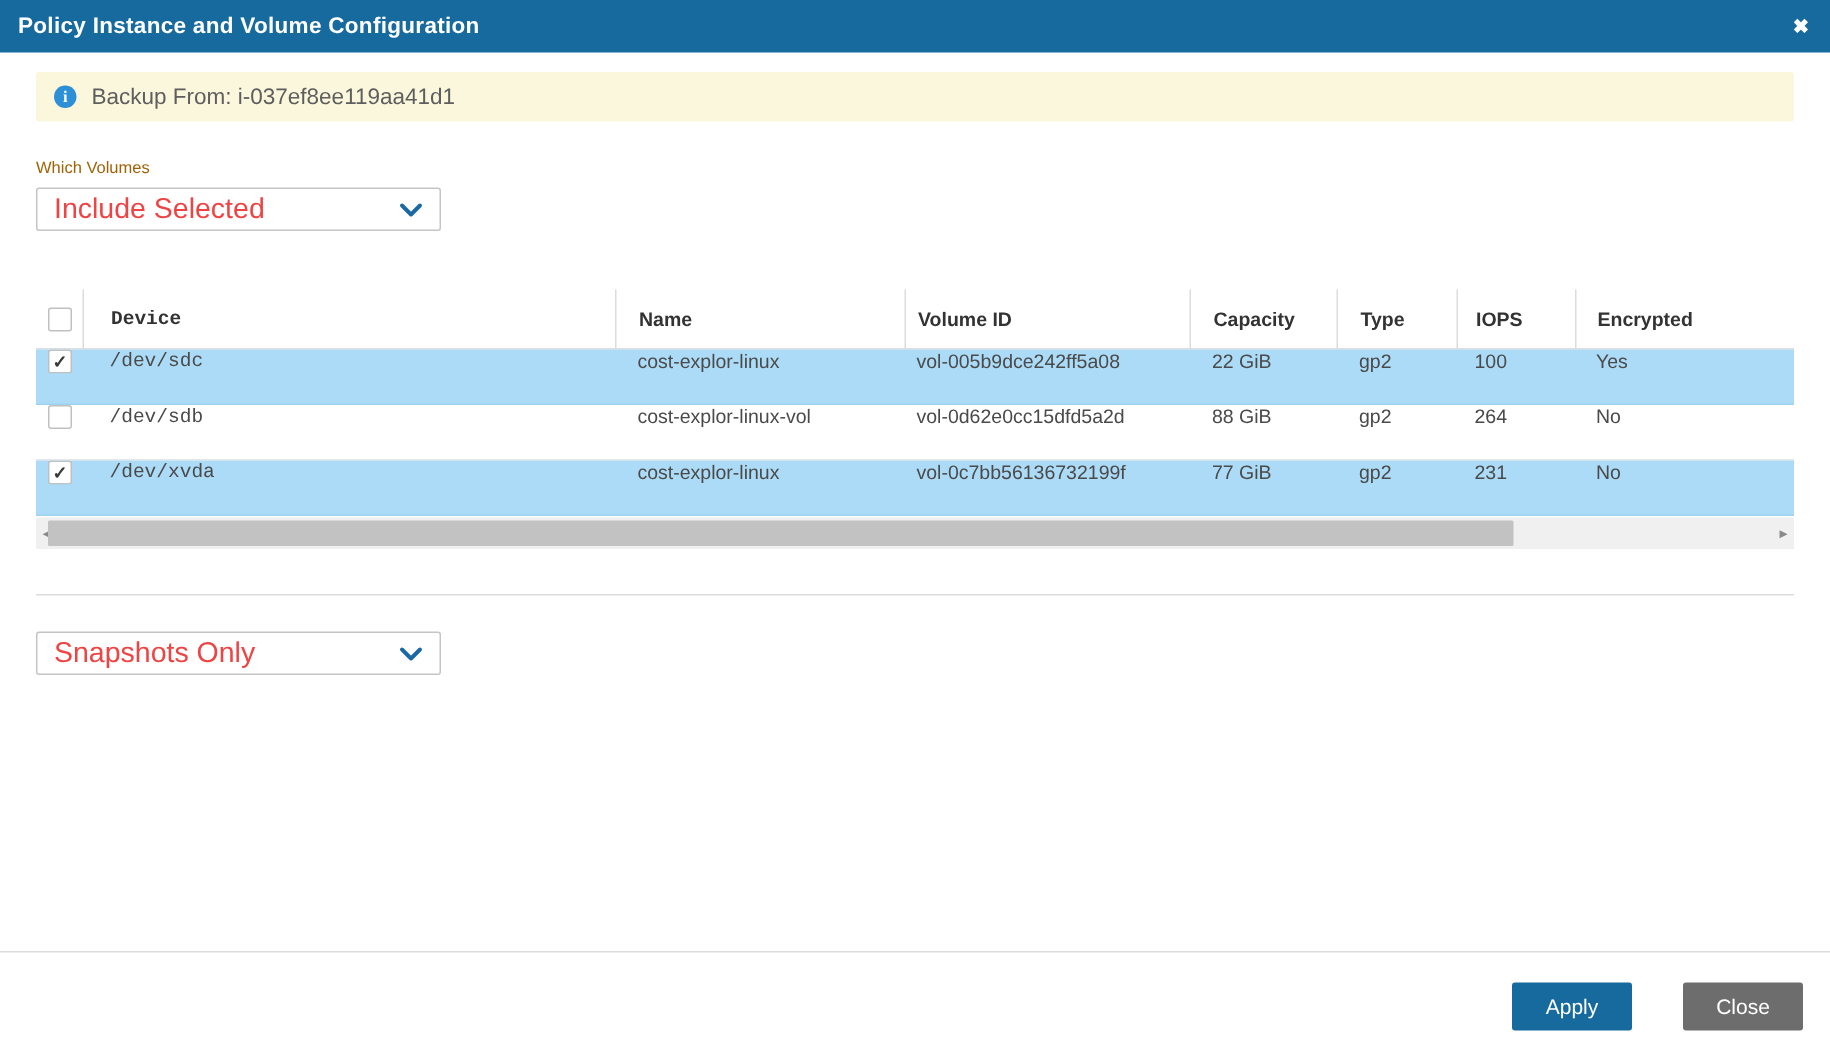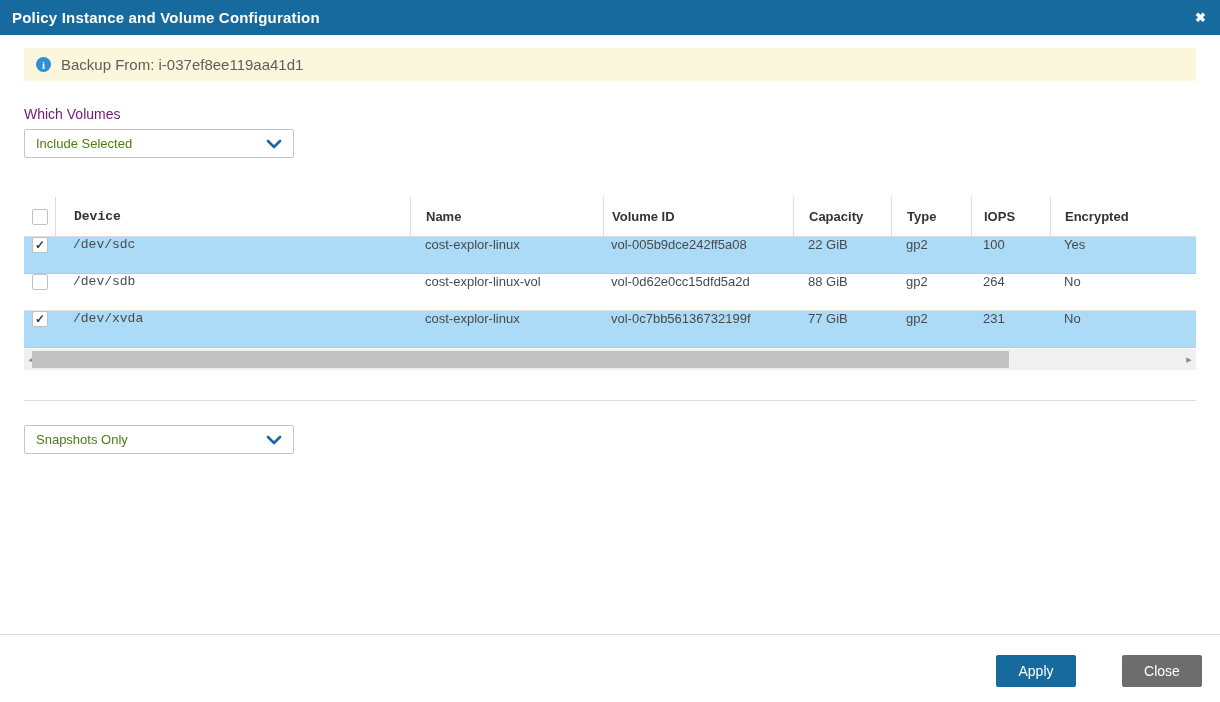--- a/index.html
+++ b/index.html
@@ -11,23 +11,23 @@
   .titlebar .title { font-size:15px; font-weight:600; letter-spacing:.2px; }
   .titlebar .close { color:#fff; font-size:13px; font-weight:bold; cursor:pointer; line-height:1; }
 
   
   .banner { margin:13px 24px 0 24px; height:33px; background:#fbf7dc; border-radius:2px; display:flex; align-items:center; padding:0 12px; gap:10px; }
   .info-icon { width:15px; height:15px; min-width:15px; background:#2d8fd5; border-radius:50%; color:#fff; font-size:11px; font-weight:bold; font-family:"Liberation Serif", serif; display:flex; align-items:center; justify-content:center; }
   .banner .banner-text { font-size:15px; color:#5e5e5e; }
 
   
   .field { margin-left:24px; }
-  .field-label { font-size:14px; color:#701a75; margin-bottom:7px; }
+  .field-label { font-size:11px; color:#a16207; margin-bottom:7px; }
   .select-box { width:270px; height:29px; border:1px solid #c5c5c5; border-radius:2px; background:#fff; display:flex; align-items:center; justify-content:space-between; padding:0 11px; cursor:pointer; }
-  .select-box .select-value { font-size:13px; color:#4d7c0f; }
+  .select-box .select-value { font-size:19px; color:#ef4444; }
   .field-1 { margin-top:25px; }
   .field-2 { margin-top:24px; }
 
   
   .table { margin:39px 24px 0 24px; width:1172px; font-size:13px; color:#4a4a4a; }
   .t-head { display:flex; height:40px; align-items:center; border-bottom:1px solid #dcdcdc; color:#333; font-weight:600; }
   .t-head .t-cell { border-left:1px solid #dcdcdc; height:40px; display:flex; align-items:center; }
   .t-head .t-cell.col-check { border-left:none; }
   .t-row { display:flex; height:37px; align-items:flex-start; border-bottom:1px solid #e6e6e6; background:#fff; }
   .t-row.selected { background:#abdbf6; border-bottom:1px solid #9fd2ef; }
@@ -48,21 +48,21 @@
   .hscroll { margin:1px 24px 0 24px; width:1172px; height:21px; background:#f0f0f0; position:relative; }
   .hscroll .arrow { position:absolute; top:0; width:14px; height:21px; display:flex; align-items:center; justify-content:center; color:#8a8a8a; font-size:7px; cursor:pointer; }
   .hscroll .arrow-left { left:0; }
   .hscroll .arrow-right { right:0; }
   .hscroll .thumb { position:absolute; left:8px; top:2px; height:17px; width:977px; background:#c2c2c2; border-radius:1px; cursor:grab; }
 
   .divider-inner { margin:30px 24px 0 24px; border-top:1px solid #dcdcdc; }
 
   
   .footer-divider { position:absolute; left:0; right:0; top:634px; border-top:1px solid #dcdcdc; }
-  .footer { position:absolute; top:655px; right:18px; display:flex; gap:26px; }
+  .footer { position:absolute; top:655px; right:18px; display:flex; gap:14px; }
   .btn { height:32px; min-width:80px; border:none; border-radius:2px; color:#fff; font-size:14px; font-family:"Liberation Sans", sans-serif; cursor:pointer; padding:0 18px; }
   .btn-apply { background:#176a9e; }
   .btn-close { background:#6d6d6d;margin-left:20px; }
 
   .chevron-svg { display:block; }
 </style>
 </head>
 <body>
 
 <div class="page">

